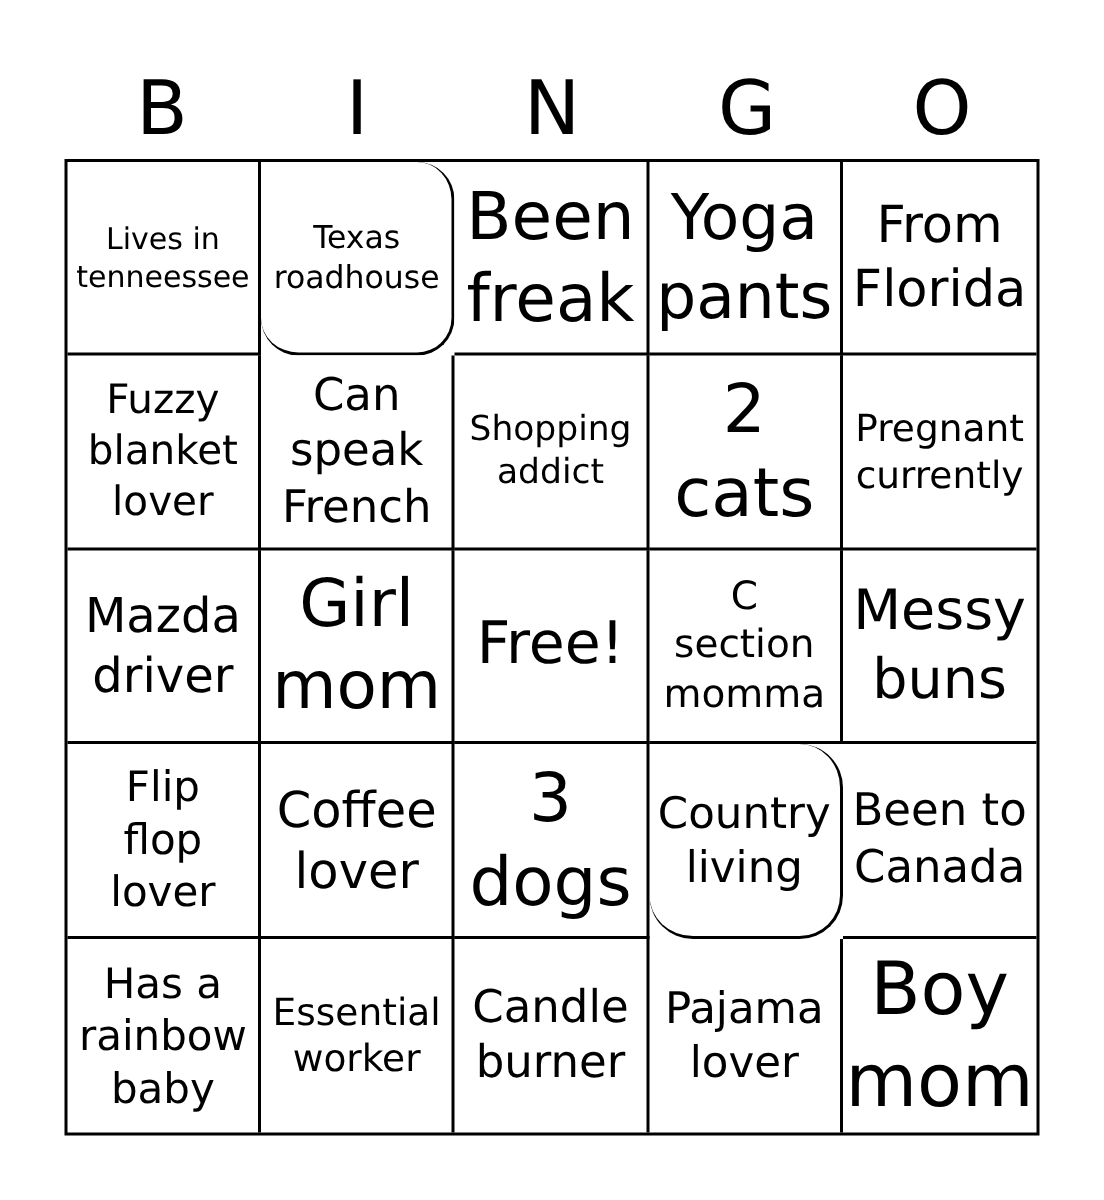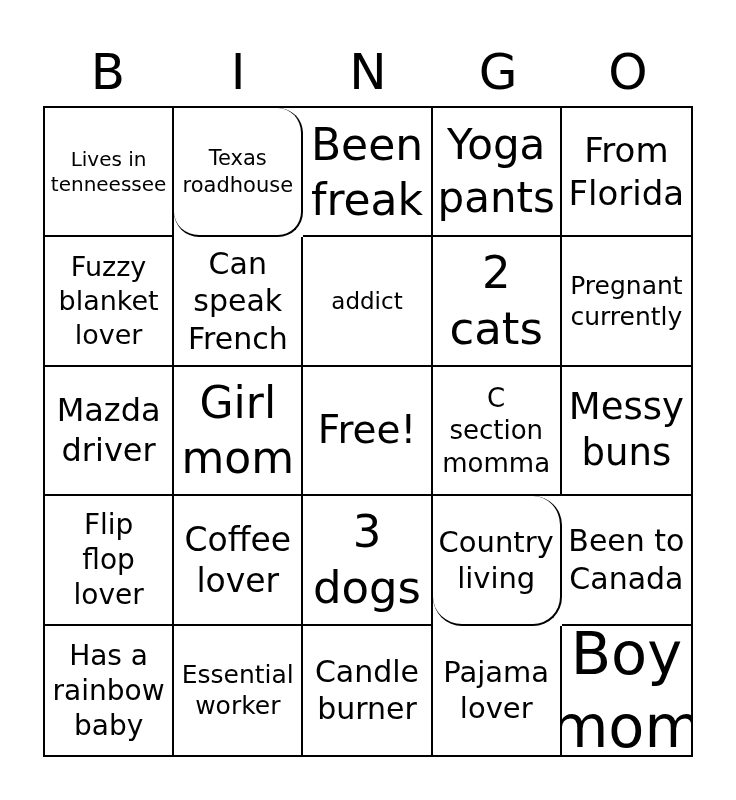--- a/index.html
+++ b/index.html
@@ -74,20 +74,21 @@
         <span class="cell-line">Fuzzy</span>
         <span class="cell-line">blanket</span>
         <span class="cell-line">lover</span>
       </div>
       <div class="cell" style="font-size: 30px;">
         <span class="cell-line">Can</span>
         <span class="cell-line">speak</span>
         <span class="cell-line">French</span>
       </div>
       <div class="cell" style="font-size: 23px;">
+        <span class="cell-line">Shopping</span>
         <span class="cell-line">addict</span>
       </div>
       <div class="cell" style="font-size: 45px;">
         <span class="cell-line">2</span>
         <span class="cell-line">cats</span>
       </div>
       <div class="cell last-col" style="font-size: 25px;">
         <span class="cell-line">Pregnant</span>
         <span class="cell-line">currently</span>
       </div>
@@ -142,18 +143,18 @@
         <span class="cell-line">worker</span>
       </div>
       <div class="cell last-row" style="font-size: 30px;">
         <span class="cell-line">Candle</span>
         <span class="cell-line">burner</span>
       </div>
       <div class="cell last-row" style="font-size: 29px;">
         <span class="cell-line">Pajama</span>
         <span class="cell-line">lover</span>
       </div>
-      <div class="cell last-col last-row" style="font-size: 59px; border-radius: 11px;">
+      <div class="cell last-col last-row" style="font-size: 49px; border-radius: 11px;">
         <span class="cell-line">Boy</span>
         <span class="cell-line">mom</span>
       </div>
     </div>
 </div>
 
 </body></html>

